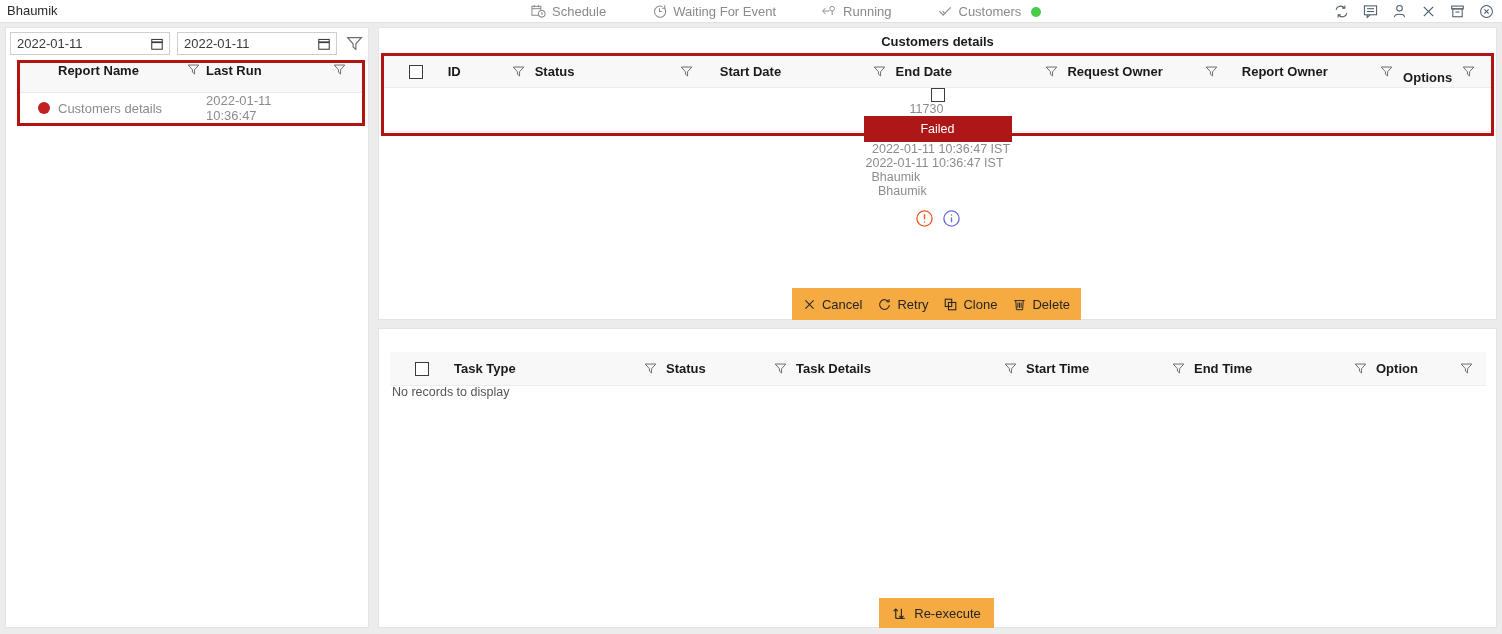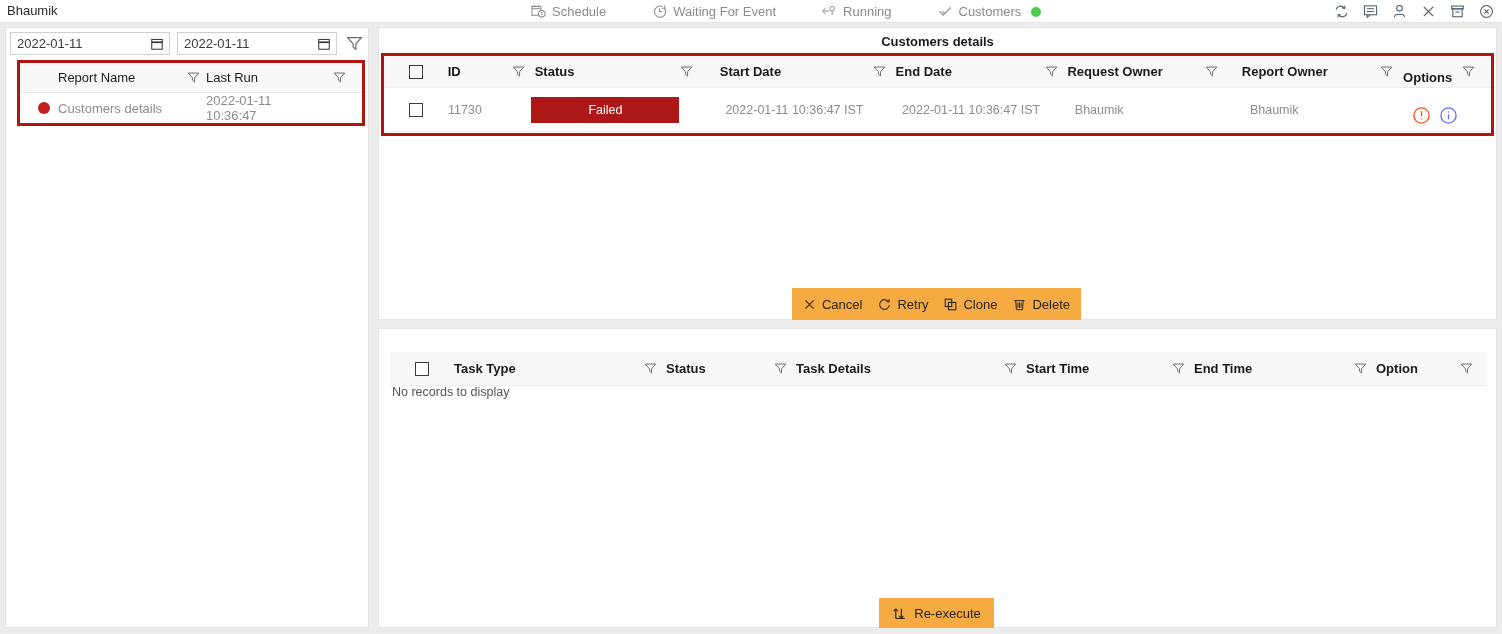--- a/index.html
+++ b/index.html
@@ -64,22 +64,22 @@
   .funnel-btn { width: 20px; height: 20px; display: inline-flex; align-items: center; justify-content: center; cursor: pointer; }
 
   
   .left-hl {
     position: absolute; left: 11px; top: 32px; width: 348px; height: 66px;
     border: 3px solid #b21414;
   }
   .lp-table { position: absolute; left: 14px; top: 35px; width: 342px; }
   .lp-head {
     height: 30px; background: #f8f8f8; border-bottom: 1px solid #eaeaea;
-    display: flex; align-items: center;
-    font-size: 13px; font-weight: normal; color: #1a1a1a;
+    display: flex; 
+    font-size: 13px; font-weight: bold; color: #1a1a1a;
   }
   .lp-row {
     height: 30px; background: #fff; display: flex; align-items: center;
     font-size: 13px; color: #8c8c8c;
   }
   .c-name { width: 160px; padding-left: 38px; position: relative; }
   .c-funnel1 { width: 26px; display: flex; justify-content: center; }
   .c-last { width: 118px; }
   .c-funnel2 { width: 30px; display: flex; justify-content: center; }
   .red-dot {
@@ -103,21 +103,21 @@
 
   .gtable { position: absolute; left: 384px; top: 56px; width: 1107px; }
   .gthead {
     height: 32px; background: #f8f8f8; border-bottom: 1px solid #ececec;
     display: flex; align-items: center;
     font-size: 13px; font-weight: bold; color: #1a1a1a;
   }
   .gtrow {
     height: 44px; background: #fff; border-bottom: 1px solid #ececec;
     display: flex; align-items: center;
-    font-size: 12.5px; color: #8c8c8c;
+    font-size: 12.5px; color: #8c8c8c; flex-direction: column;
   }
   .cb {
     width: 14px; height: 14px; border: 1.6px solid #3c3c3c; background: #fff;
     cursor: pointer; display: inline-block;
   }
   .col-cb { width: 66px; display: flex; justify-content: center; }
   .col-id { width: 56px; }
   .col-f  { width: 34px; display: flex; justify-content: center; }
   .col-status { width: 140px; }
   .col-sdate { width: 148px; margin-left: 17px; }

